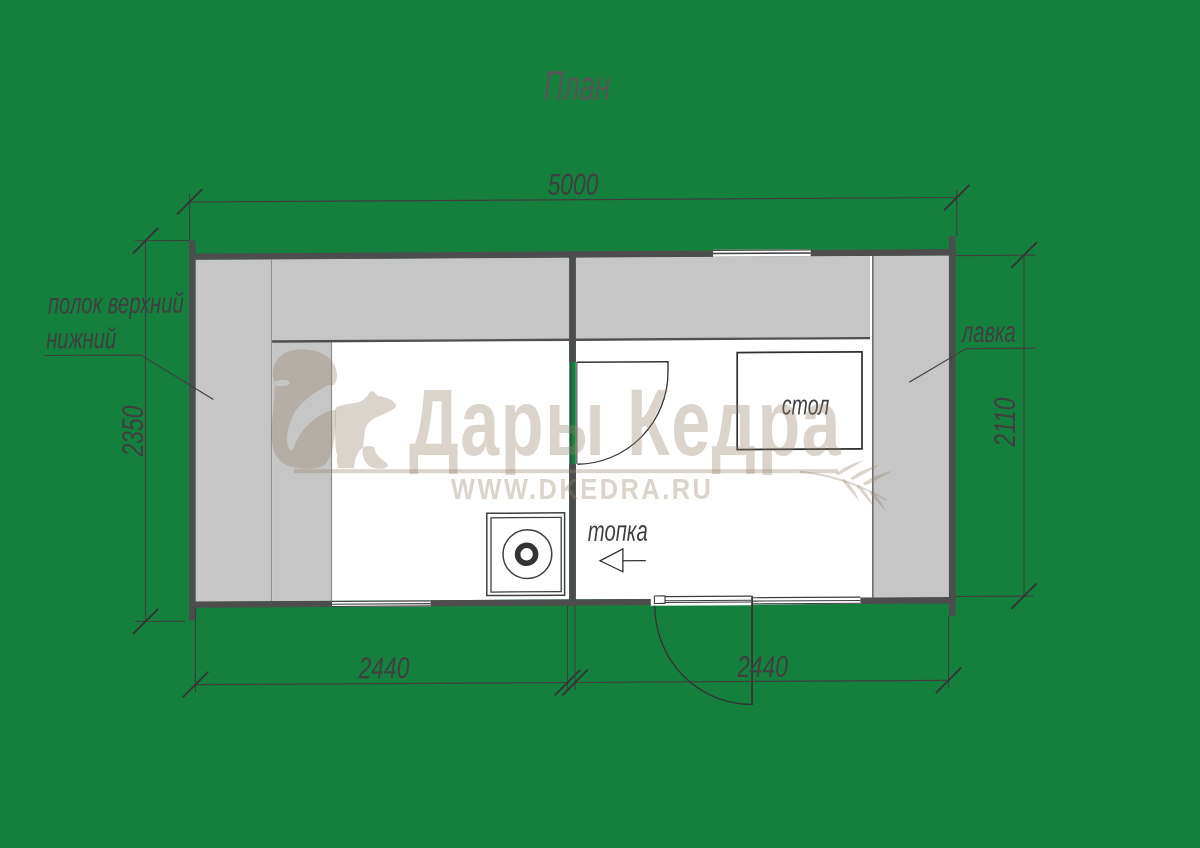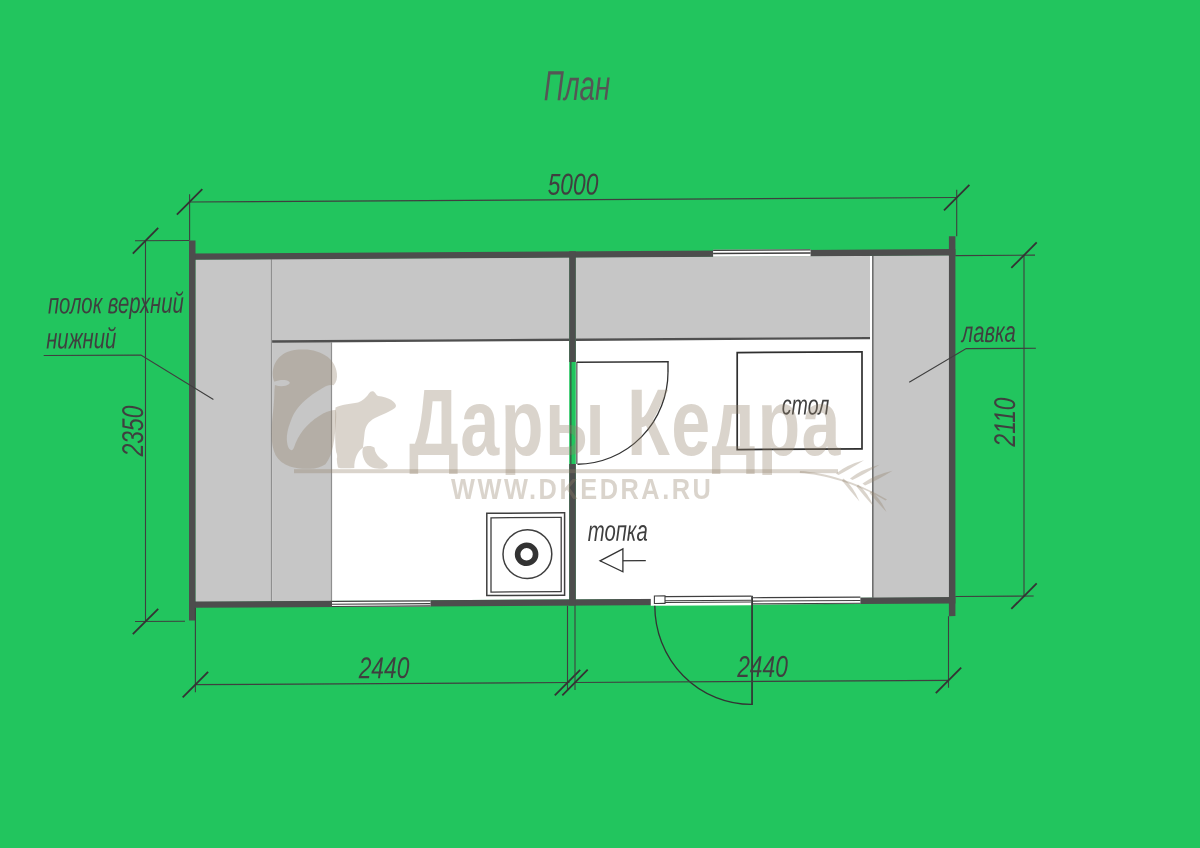--- a/index.html
+++ b/index.html
@@ -1,16 +1,16 @@
 <!DOCTYPE html>
 <html><head>
 <meta charset="utf-8">
 <style>
 html,body{margin:0;padding:0;background:#fff;}
-#page{position:relative;width:1200px;height:848px;overflow:hidden;background:#22c55e;font-family:"Liberation Sans",sans-serif;}
+#page{position:relative;width:1200px;height:848px;overflow:hidden;background:#15803d;font-family:"Liberation Sans",sans-serif;}
 .skew{position:absolute;left:0;top:0;width:1200px;height:848px;transform:skewY(-0.33deg);transform-origin:573px 430px;}
 .wm{position:absolute;left:0;top:12px;width:1200px;height:704px;}
 text{font-family:"Liberation Sans",sans-serif;}
 </style>
 </head>
 <body>
 <div id="page">
 <div class="skew">
 <svg width="1200" height="848" viewBox="0 0 1200 848" fill="none" stroke="none">
 

